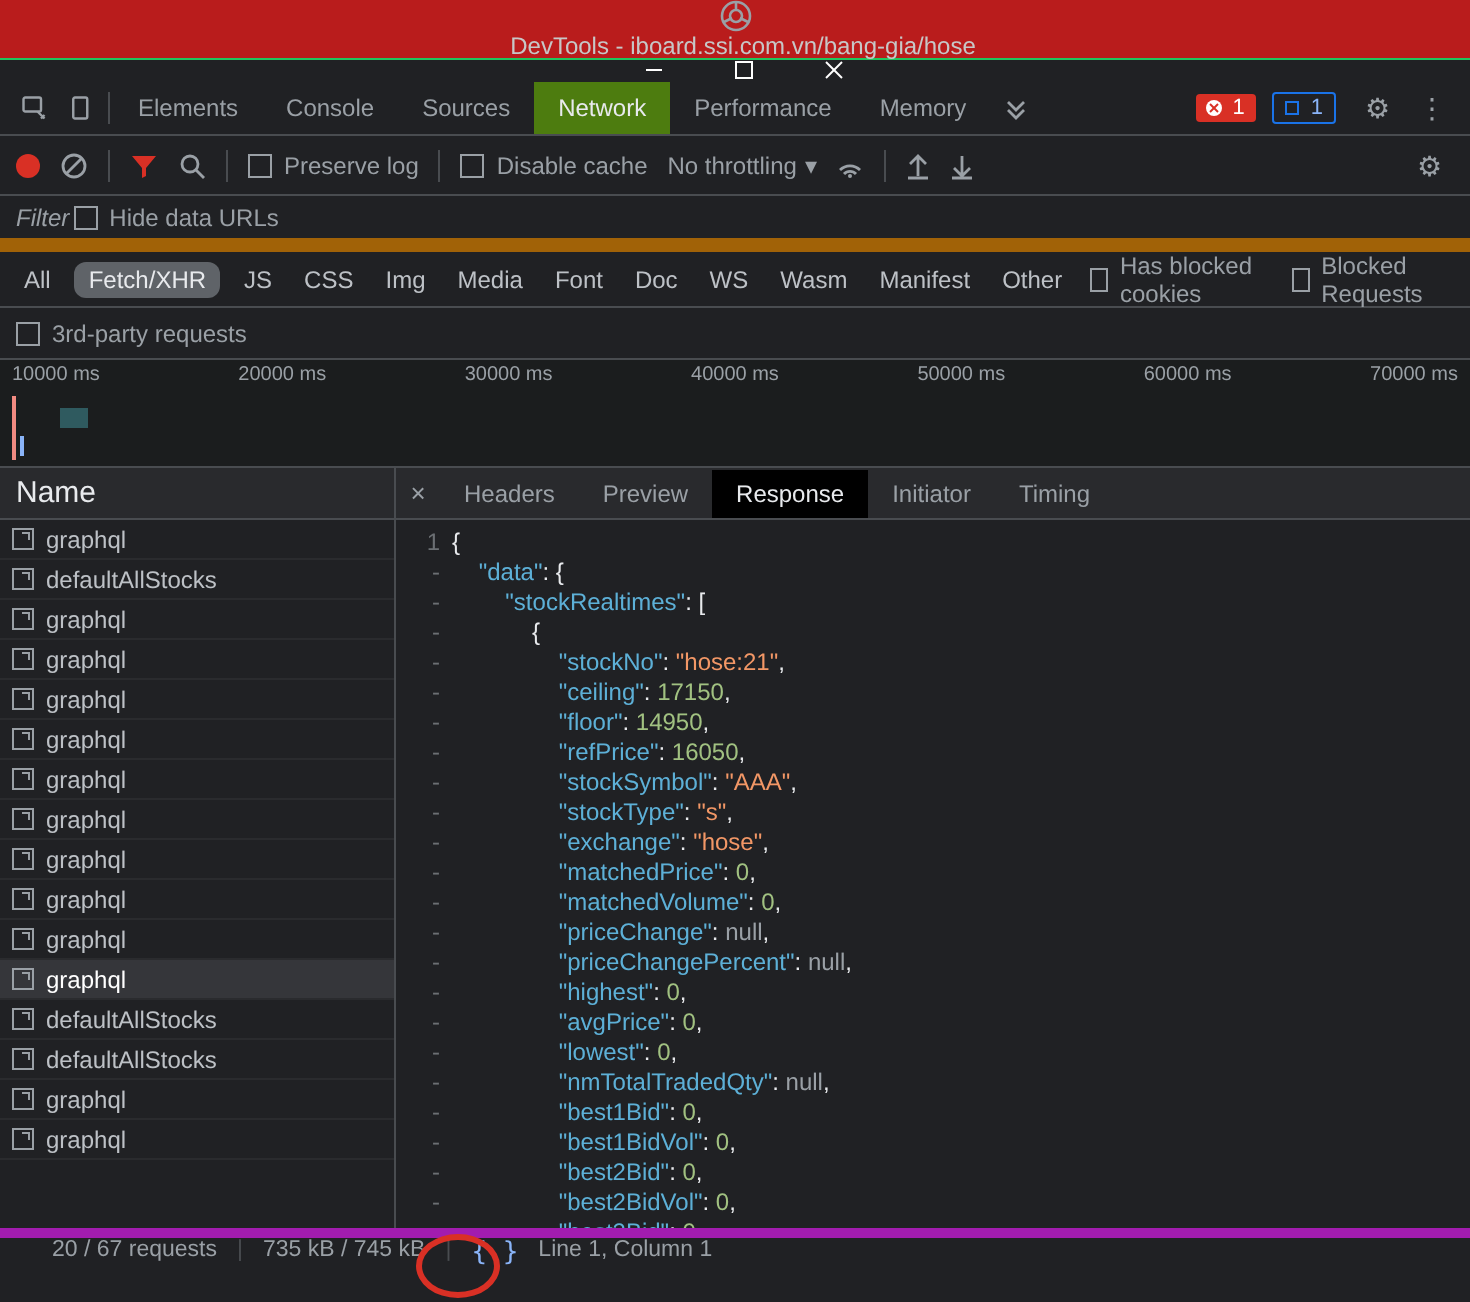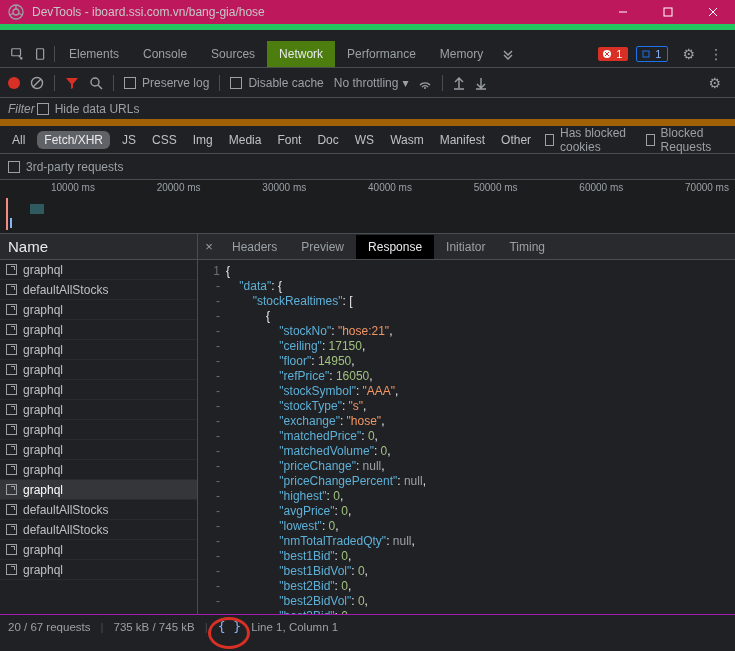--- a/index.html
+++ b/index.html
@@ -1,17 +1,17 @@
 <!DOCTYPE html>
 <html><head>
 <meta charset="utf-8">
 <style>
 * { box-sizing: border-box; margin: 0; padding: 0; font-family: "Segoe UI", Arial, sans-serif; }
 body { background: #202124; color: #e8eaed; font-size: 12px; width: 735px; height: 651px; overflow: hidden; position: relative; }
-.titlebar { height: 30px; background: #be185d; display: flex; align-items: center; padding-left: 8px; border-bottom: 6px solid #22c55e; }
+.titlebar { height: 30px; background: #b91c1c; display: flex; align-items: center; padding-left: 8px; border-bottom: 1px solid #22c55e; flex-direction: column; }
 .titlebar .chrome-icon { width: 16px; height: 16px; margin-right: 8px; }
 .titlebar .title { color: #c7c7c7; font-size: 12px; flex: 1; }
 .winbtns { display: flex; height: 100%; }
 .winbtn { width: 45px; height: 100%; display: flex; align-items: center; justify-content: center; color: #fff; font-size: 10px; }
 .winbtn svg { stroke: #fff; }
 .tabs-row { height: 28px; background: #202124; border-bottom: 1px solid #494c50; display: flex; align-items: center; padding: 0 6px; gap: 2px; margin-top: 10px; }
 .tabicon { width: 22px; display: flex; justify-content: center; align-items: center; padding: 4px; }
 .tabicon svg { fill: none; stroke: #9aa0a6; stroke-width: 1.4; }
 .maintab { padding: 6px 12px; color: #9aa0a6; font-size: 12px; cursor: pointer; }
 .maintab.active { color: #e8eaed; background: #4d7c0f; }
@@ -29,21 +29,21 @@
 .chk input { appearance: none; width: 12px; height: 12px; border: 1px solid #9aa0a6; background: transparent; }
 .select-like { color: #9aa0a6; display: flex; align-items: center; gap: 4px; }
 .toolbar .spacer { flex: 1; }
 .filterbar1 { height: 28px; display: flex; align-items: center; padding: 0 8px; gap: 2px; border-bottom: 7px solid #a16207; }
 .filter-label { color: #9aa0a6; font-style: italic; }
 .filterbar2 { height: 28px; display: flex; align-items: center; padding: 0 8px; gap: 10px; border-bottom: 1px solid #494c50; }
 .ftab { color: #bdc1c6; font-size: 12px; padding: 2px 4px; cursor: pointer; }
 .ftab.active { background: #5f6368; border-radius: 6px; padding: 2px 7px; color: #e8eaed; }
 .filterbar3 { height: 26px; display: flex; align-items: center; padding: 0 8px; gap: 10px; border-bottom: 1px solid #494c50; }
 .timeline { height: 54px; border-bottom: 1px solid #494c50; position: relative; background: #1b1d1e; }
-.time-ticks { display: flex; justify-content: space-between; padding: 2px 6px; color: #9aa0a6; font-size: 10px; margin-left: 45px; }
+.time-ticks { display: flex; justify-content: space-between; padding: 2px 6px; color: #9aa0a6; font-size: 10px; }
 .time-ticks span { white-space: nowrap; }
 .tl-body { position: absolute; left: 0; right: 0; top: 16px; bottom: 0; }
 .tl-bar-red { position: absolute; left: 6px; top: 2px; width: 2px; height: 32px; background: #f28b82; }
 .tl-bar-blue { position: absolute; left: 10px; top: 22px; width: 2px; height: 10px; background: #8ab4f8; }
 .tl-chunk { position: absolute; left: 30px; top: 8px; width: 14px; height: 10px; background: #2f5a5f; }
 .main { display: flex; height: 380px; }
 .requests { width: 198px; border-right: 1px solid #494c50; display: flex; flex-direction: column; overflow: hidden; }
 .req-header { height: 26px; display: flex; align-items: center; padding-left: 8px; background: #292a2d; border-bottom: 1px solid #494c50; color: #e8eaed; font-size: 15px; }
 .req-list { flex: 1; overflow-y: auto; }
 .req-item { height: 20px; display: flex; align-items: center; gap: 6px; padding-left: 6px; color: #bdc1c6; font-size: 12px; border-bottom: 1px solid #2a2b2e; cursor: pointer; }
@@ -58,21 +58,21 @@
 .json-view { flex: 1; background: #202124; display: flex; overflow: auto; font-family: Consolas, monospace; font-size: 12px; line-height: 15px; }
 .gutter { width: 28px; text-align: right; color: #6b6f73; padding: 4px 6px 4px 0; user-select: none; }
 .gutter .ln { display: block; }
 .gutter .dash { color: #6b6f73; }
 .code { padding: 4px 0; white-space: pre; }
 .p { color: #e8eaed; }
 .k { color: #5db0d7; }
 .s { color: #f29766; }
 .n { color: #a1c181; }
 .nl { color: #9aa0a6; }
-.statusbar { height: 24px; border-top: 1px solid #a21caf; display: flex; align-items: center; padding: 0 8px; gap: 10px; color: #9aa0a6; font-size: 11.5px; }
+.statusbar { height: 24px; border-top: 5px solid #a21caf; display: flex; padding: 0 26px; gap: 10px; color: #9aa0a6; font-size: 11.5px; }
 .statusbar .sep { color: #494c50; }
 .pretty { color: #8ab4f8; font-family: Consolas, monospace; font-size: 13px; }
 .red-circle { position: absolute; left: 208px; bottom: 2px; width: 42px; height: 32px; border: 3px solid #d93025; border-radius: 50%; pointer-events: none; }
 ::-webkit-scrollbar { width: 10px; }
 ::-webkit-scrollbar-track { background: #202124; }
 ::-webkit-scrollbar-thumb { background: #4a4d51; }
 </style>
 </head>
 <body>
 

